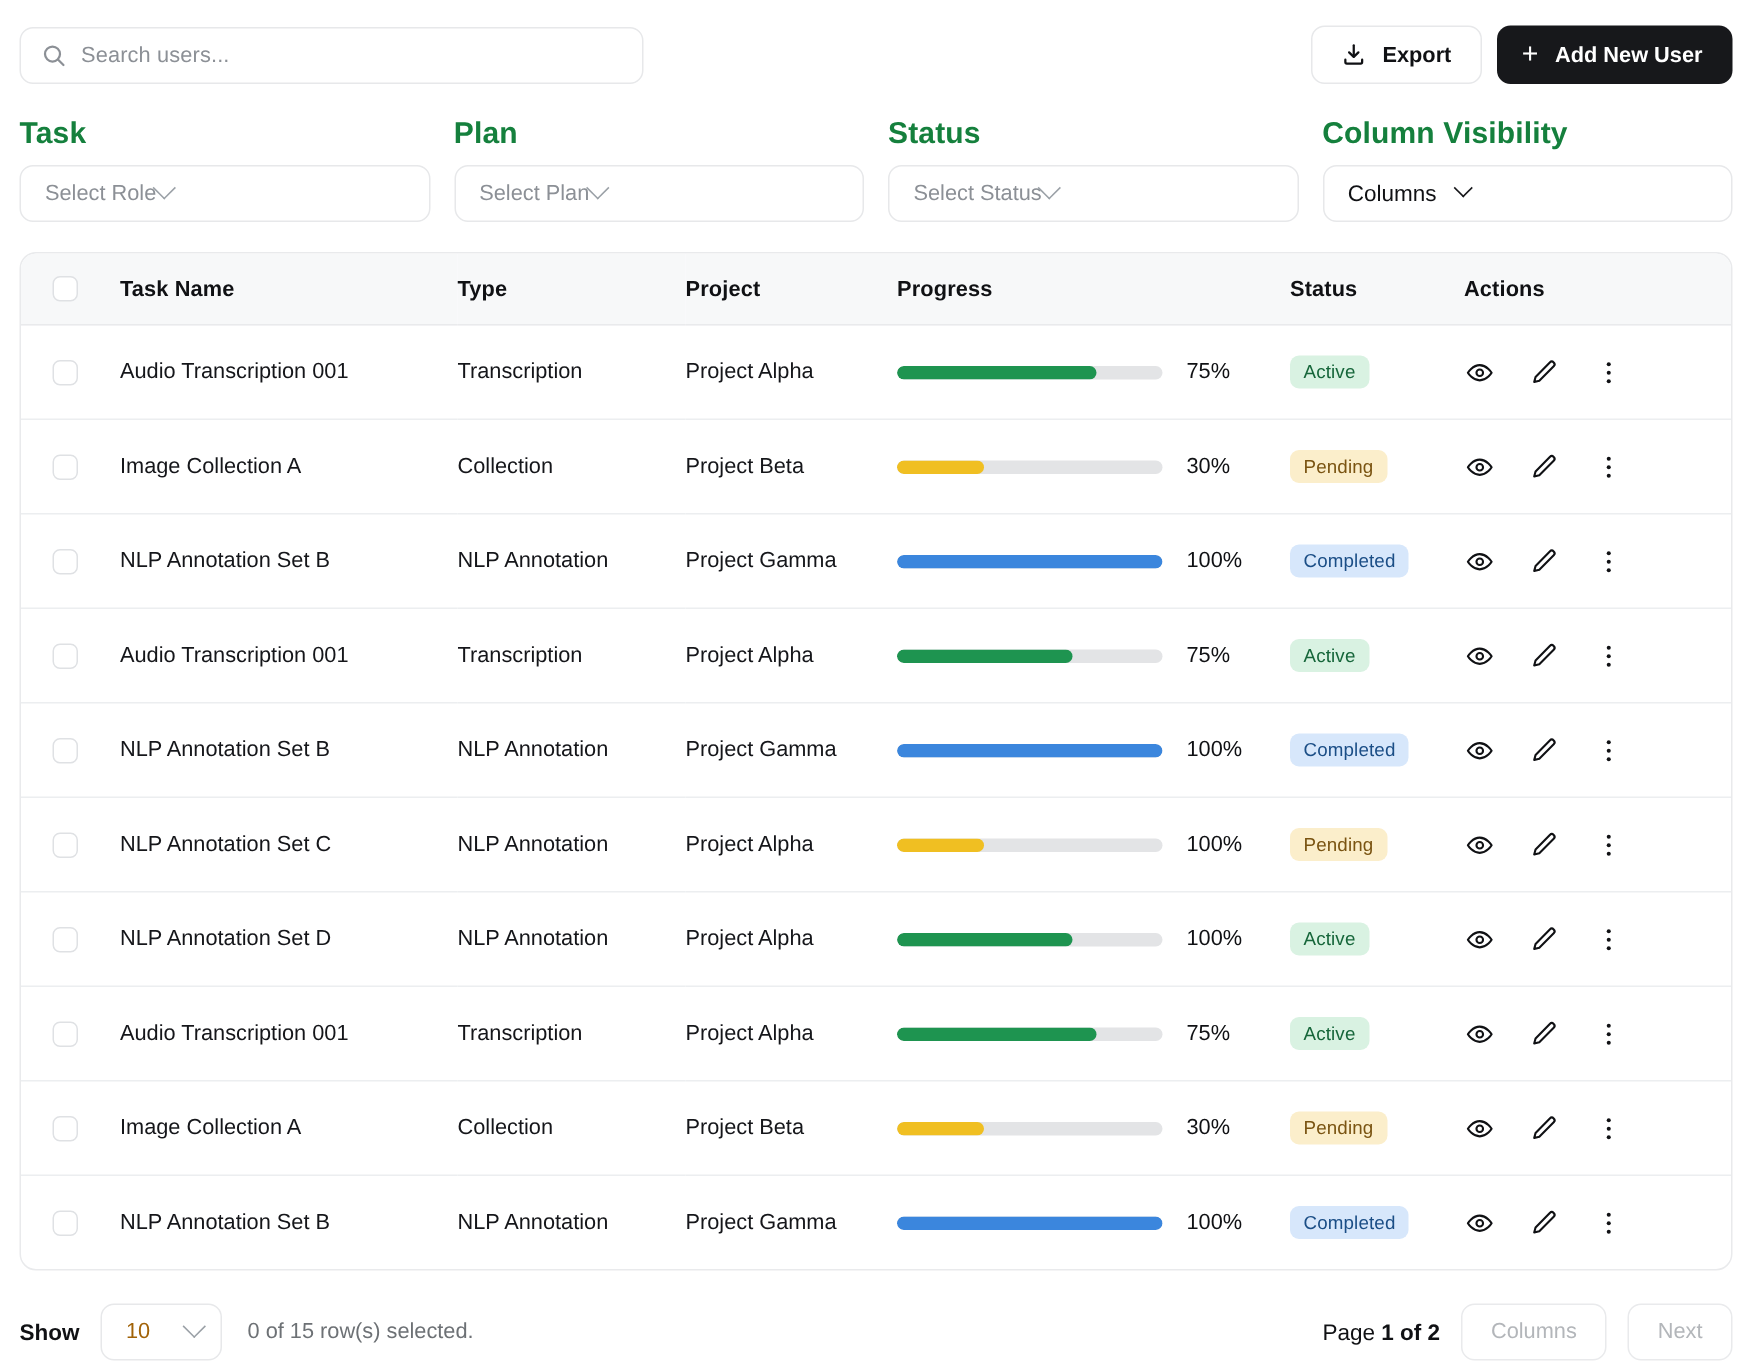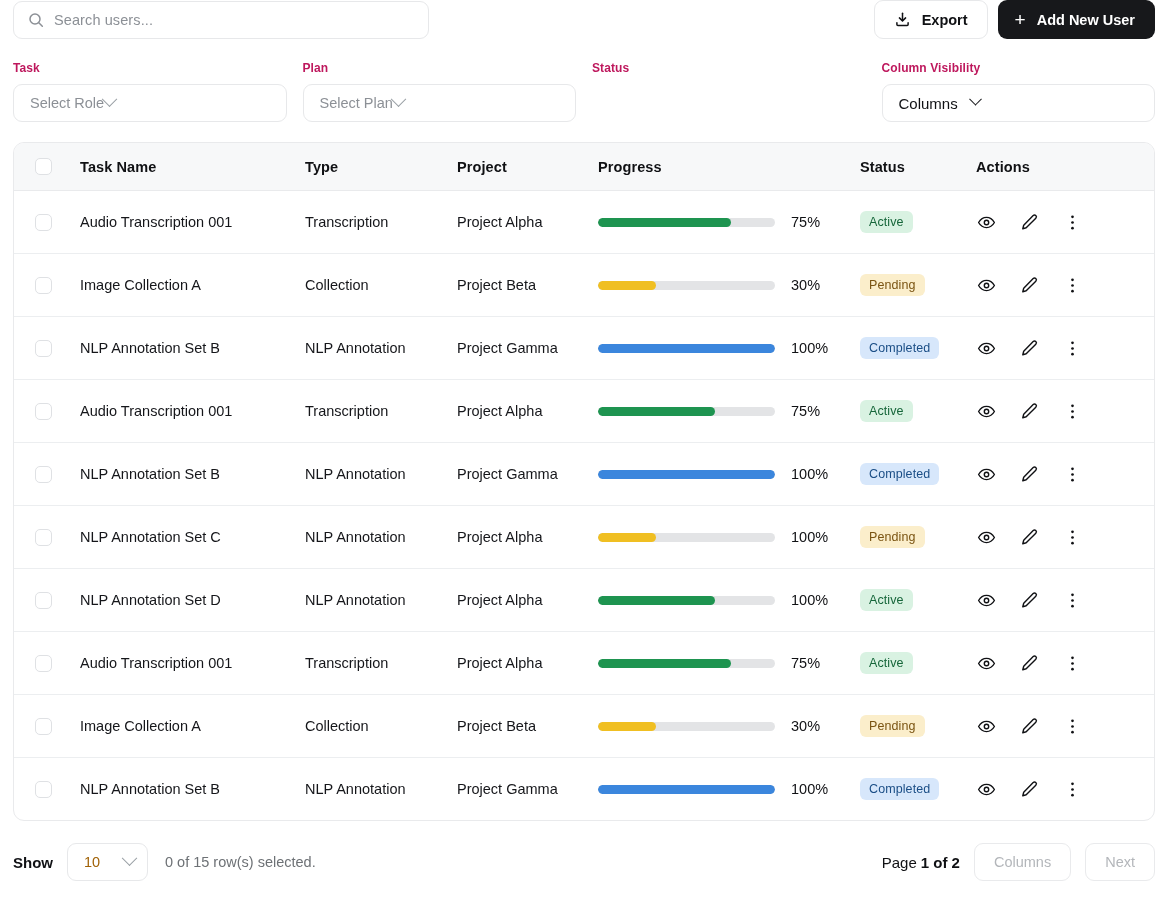--- a/index.html
+++ b/index.html
@@ -7,21 +7,21 @@
     margin: 0; padding: 0;
     width: 1168px; height: 912px;
     background: #ffffff;
     font-family: "Liberation Sans", sans-serif;
     color: #0b0c0e;
     -webkit-font-smoothing: antialiased;
   }
   .page { position: relative; width: 1168px; height: 912px; padding: 0 13px; }
 
   
-  .topbar { display: flex; align-items: center; justify-content: space-between; }
+  .topbar { display: flex; align-items: center; justify-content: space-between; padding-top: 17px; }
   .search-box {
     width: 416px; height: 38px; border: 1px solid #e7e8ea; border-radius: 9px;
     background: #fff; display: flex; align-items: center; gap: 10px; padding: 0 14px;
   }
   .search-box .ph { color: #8c9096; font-size: 14.5px; letter-spacing: .1px; }
   .top-actions { display: flex; align-items: center; gap: 10px; }
   .btn-export {
     height: 39px; border: 1px solid #e7e8ea; border-radius: 9px; background: #fff;
     display: flex; align-items: center; gap: 11px; padding: 0 19px;
     font-size: 14.5px; font-weight: 600; color: #101114;
@@ -29,21 +29,21 @@
   .btn-add {
     height: 39px; border-radius: 9px; background: #17181b; color: #fff;
     display: flex; align-items: center; gap: 11px; padding: 0 20px 0 17px;
     font-size: 14.5px; font-weight: 600;
   }
   .plus { font-size: 19px; font-weight: 400; line-height: 1; margin-top: -1px; }
 
   
   .filters { display: flex; gap: 16px; margin-top: 22px; }
   .filter { flex: 1 1 0; min-width: 0; }
-  .filter-label { font-size: 12px; font-weight: 700; color: #be185d; margin-bottom: 9px; letter-spacing: .1px; }
+  .filter-label { font-size: 20px; font-weight: 700; color: #15803d; margin-bottom: 9px; letter-spacing: .1px; }
   .select {
     height: 38px; border: 1px solid #e7e8ea; border-radius: 9px; background: #fff;
     display: flex; align-items: center; justify-content: flex-start; padding: 0 13px 0 16px;
   }
   .select .val { font-size: 14.5px; color: #8c9096; }
   .select.center { justify-content: flex-start; gap: 13px; }
   .select.center .val { color: #101114; font-weight: 500; font-size: 15px; }
   .chev { width: 11px; height: 11px; border-right: 1.6px solid #9aa0a6; border-bottom: 1.6px solid #9aa0a6;
           transform: rotate(45deg) translate(-3px,-3px); }
   .chev.dark { border-color: #16171a; width: 9px; height: 9px; }
@@ -141,20 +141,24 @@
     <div class="filter">
       <div class="filter-label">Plan</div>
       <div class="select">
         <span class="val">Select Plan</span>
         <span class="chev"></span>
       </div>
     </div>
 
     <div class="filter">
       <div class="filter-label">Status</div>
+      <div class="select">
+        <span class="val">Select Status</span>
+        <span class="chev"></span>
+      </div>
     </div>
 
     <div class="filter">
       <div class="filter-label">Column Visibility</div>
       <div class="select center">
         <span class="val">Columns</span>
         <span class="chev dark"></span>
       </div>
     </div>
 

